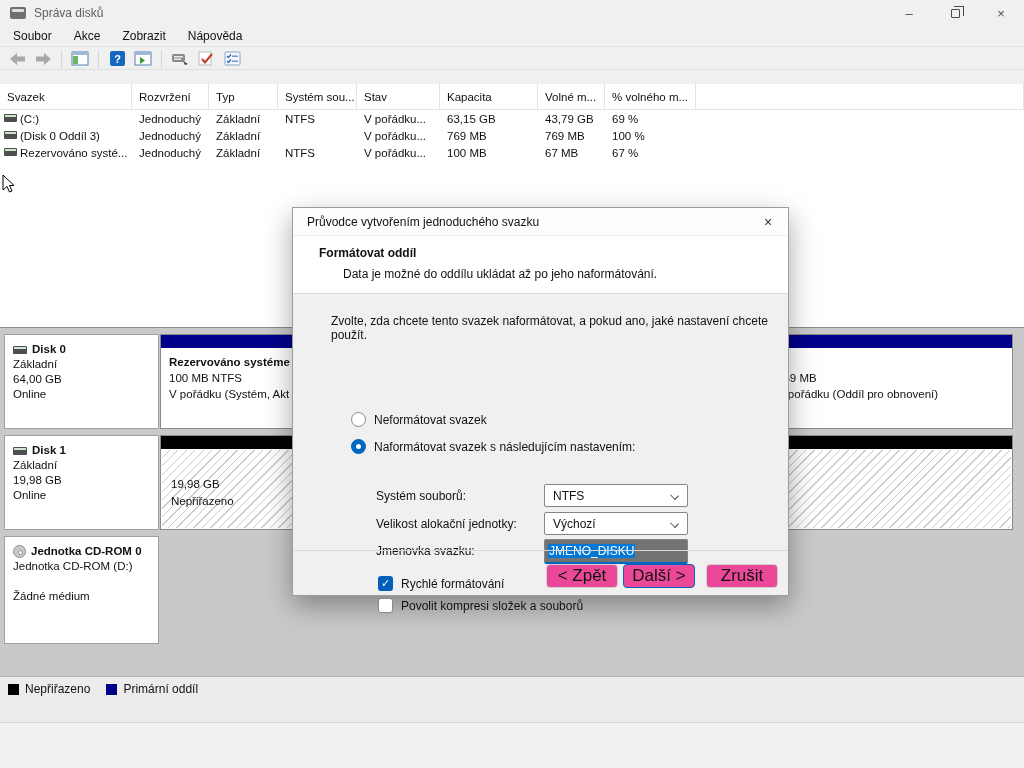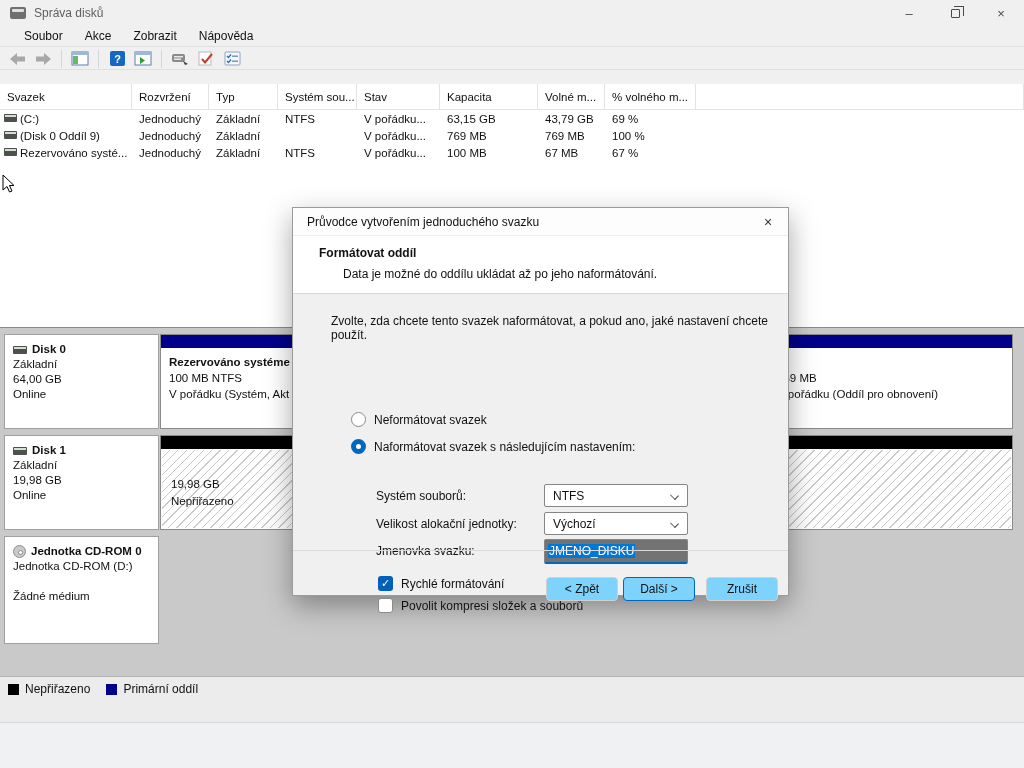--- a/index.html
+++ b/index.html
@@ -14,21 +14,21 @@
   .app-icon { width:16px; height:12px; background:#6f6f6f; border-radius:2px; position:relative; }
   .app-icon::after { content:""; position:absolute; left:2px; top:2px; width:12px; height:3px; background:#dfdfdf; border-radius:1px; }
   .win-controls { position:absolute; right:0; top:0; height:26px; display:flex; }
   .win-btn { width:46px; height:26px; display:flex; align-items:center; justify-content:center;
     color:#4a4a4a; font-size:13px; }
   .restore-glyph { width:9px; height:9px; border:1px solid #4a4a4a; border-radius:1px; position:relative; }
   .restore-glyph::after { content:""; position:absolute; left:2px; top:-4px; width:9px; height:9px;
     border-top:1px solid #4a4a4a; border-right:1px solid #4a4a4a; }
 
   .menubar { position:absolute; left:0; top:26px; width:1024px; height:21px;
-    display:flex; align-items:center; font-size:12px; color:#111; border-bottom:1px solid #e0e0e0; padding-left:13px; }
+    display:flex; align-items:center; font-size:12px; color:#111; border-bottom:1px solid #e0e0e0; padding-left:2px; }
   .menu-item { padding:2px 11px; }
 
   .toolbar { position:absolute; left:0; top:48px; width:1024px; height:22px;
     display:flex; align-items:center; gap:4px; padding-left:6px; border-bottom:1px solid #e0e0e0; }
   .tb-sep { width:1px; height:18px; background:#d6d6d6; margin:0 3px; }
   .tb-btn { width:22px; height:20px; display:flex; align-items:center; justify-content:center; }
 
   
   .vlist { position:absolute; left:0; top:84px; width:1024px; height:257px; background:#fff; }
   .vt-header, .vt-row { display:grid;
@@ -94,22 +94,22 @@
   .txt-input { position:absolute; left:251px; top:158px; width:144px; height:25px; background:#737373;
     border:1px solid #858585; border-bottom:2px solid #0067c0; border-radius:2px;
     display:flex; align-items:center; padding:0 3px; }
   .sel-text { background:#0078d7; color:#fff; padding:0 1px; }
   .check-row { position:absolute; display:flex; align-items:center; gap:8px; }
   .checkbox { width:15px; height:15px; border-radius:3px; flex:0 0 auto;
     display:flex; align-items:center; justify-content:center; }
   .checkbox.on { background:#005fb8; color:#fff; font-size:11px; }
   .checkbox.off { background:#fff; border:1px solid #8a8a8a; }
   .dlg-footer { position:absolute; left:0; bottom:0; right:0; height:45px; border-top:1px solid #d9d9d9; }
-  .dlg-btn { position:absolute; top:26px; width:72px; height:24px; background:#7dd3fc;
-    border:1px solid #d0d0d0; border-radius:4px; display:flex; align-items:center; justify-content:center; font-size:12px; }
+  .dlg-btn { position:absolute; top:13px; width:72px; height:24px; background:#ec4899;
+    border:1px solid #d0d0d0; border-radius:4px; display:flex; align-items:center; justify-content:center; font-size:17px; }
   .dlg-btn.default { border:1.5px solid #0067c0; }
 
   
   .taskbar { position:absolute; left:0; top:722px; width:1024px; height:46px;
     background:#f0f1f3; border-top:1px solid #d8d8d8; }
 
   .cursor { position:absolute; left:2px; top:90px; z-index:5; }
 </style>
 </head>
 <body>
@@ -221,21 +221,21 @@
       <div class="cell">NTFS</div>
       <div class="cell">V pořádku...</div>
       <div class="cell">63,15 GB</div>
       <div class="cell">43,79 GB</div>
       <div class="cell">69 %</div>
       <div class="cell"></div>
     </div>
     <div class="vt-row">
       <div class="cell first">
           <span class="vol-ic"></span>
-          <span>(Disk 0 Oddíl 9)</span>
+          <span>(Disk 0 Oddíl 3)</span>
         </div>
       <div class="cell">Jednoduchý</div>
       <div class="cell">Základní</div>
       <div class="cell"></div>
       <div class="cell">V pořádku...</div>
       <div class="cell">769 MB</div>
       <div class="cell">769 MB</div>
       <div class="cell">100 %</div>
       <div class="cell"></div>
     </div>

